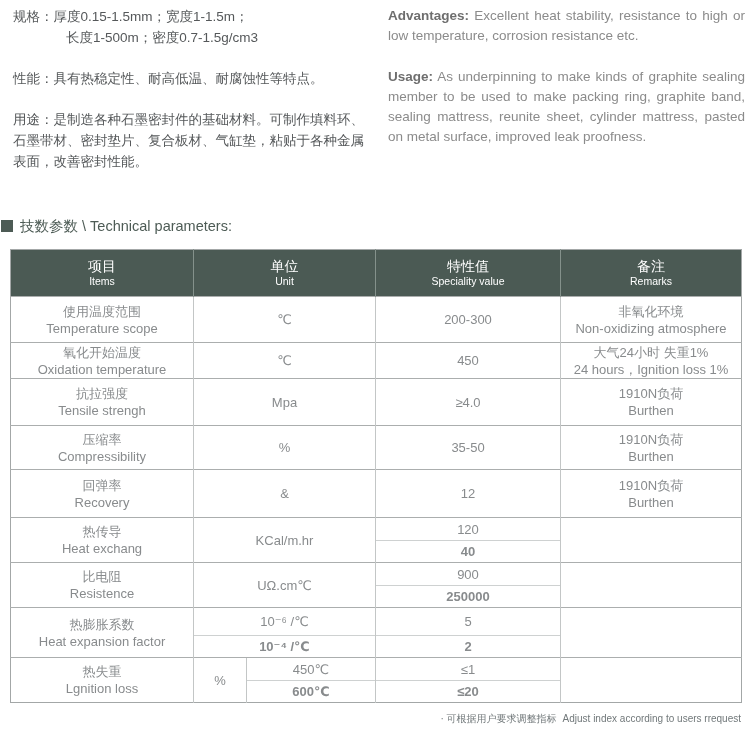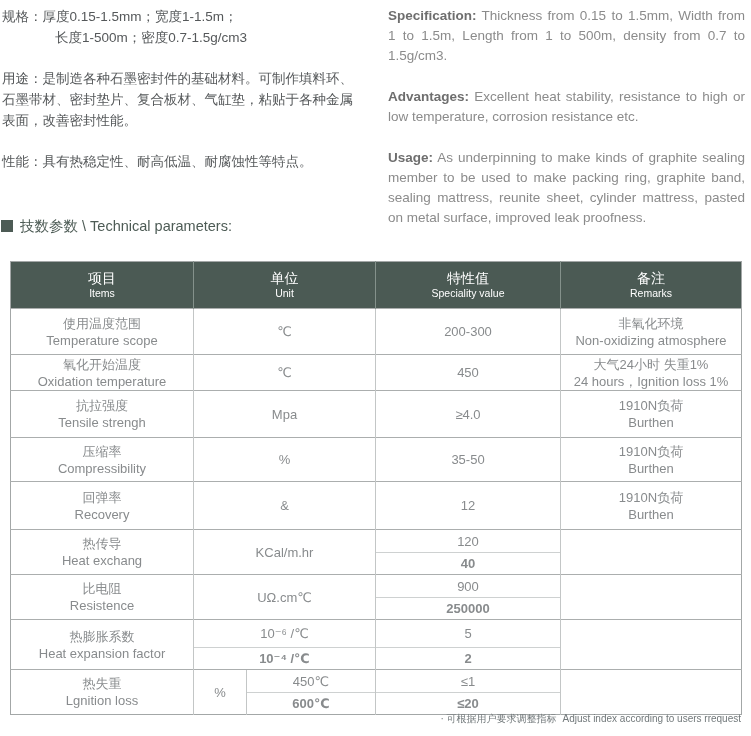--- a/index.html
+++ b/index.html
@@ -1,36 +1,36 @@
 <!DOCTYPE html>
 <html><head>
 <meta charset="utf-8">
 <style>
   * { margin:0; padding:0; box-sizing:border-box; }
   html,body { width:751px; height:736px; background:#fff; }
   body { font-family:"Liberation Sans","DejaVu Sans",sans-serif; position:relative; }
   .page { position:absolute; inset:0; background:#fff; }
 
   
-  .intro-left { position:absolute; left:2px; top:6px; width:354px;
+  .intro-left { position:absolute; left:13px; top:6px; width:354px;
     color:#55585a; font-size:13.5px; line-height:21px; }
   .intro-left .para { margin-bottom:20px; }
   .intro-left .indent { padding-left:53px; }
   .intro-right { position:absolute; left:388px; top:6px; width:357px;
     color:#8b8b8b; font-size:13.5px; line-height:20px; text-align:justify; }
   .intro-right .para { margin-bottom:21px; }
   .intro-right b { color:#6e6e6e; font-weight:bold; }
 
   
   .section-title { position:absolute; left:1px; top:216px; height:20px;
     display:flex; align-items:center; color:#4d5b55; font-size:14.5px; }
   .sq { width:12px; height:12px; background:#4d5b55; display:inline-block; margin-right:7px; }
 
   
-  .tbl-wrap { position:absolute; left:10px; top:261px; }
+  .tbl-wrap { position:absolute; left:10px; top:249px; }
   table { border-collapse:collapse; table-layout:fixed; width:731px;
     border:1px solid #a3a7a7; }
   th, td { padding:0 4px; text-align:center; vertical-align:middle; overflow:hidden; }
   thead th { background:#4b5a54; color:#fff; font-weight:normal;
     border-left:1px solid #84918b; height:47px; }
   thead th:first-child { border-left:none; }
   th .zh { font-size:14px; line-height:17px; }
   th .en { font-size:10.5px; line-height:13px; }
   tbody td { color:#888b8d; font-size:13px; line-height:17px;
     border-left:1px solid #c3c6c6; }
@@ -47,26 +47,25 @@
 </head>
 <body>
 
 <div class="page">
 
   <div class="intro-left">
     <div class="para">
       <div>规格：厚度0.15-1.5mm；宽度1-1.5m；</div>
       <div class="indent">长度1-500m；密度0.7-1.5g/cm3</div>
     </div>
+    <div class="para">性能：具有热稳定性、耐高低温、耐腐蚀性等特点。</div>
     <div class="para">用途：是制造各种石墨密封件的基础材料。可制作填料环、石墨带材、密封垫片、复合板材、气缸垫，粘贴于各种金属表面，改善密封性能。</div>
-    <div class="para">性能：具有热稳定性、耐高低温、耐腐蚀性等特点。</div>
   </div>
 
   <div class="intro-right">
-    <div class="para"><b>Specification:</b><span> Thickness from 0.15 to 1.5mm, Width from 1 to 1.5m, Length from 1 to 500m, density from 0.7 to 1.5g/cm3.</span></div>
     <div class="para"><b>Advantages:</b><span> Excellent heat stability, resistance to high or low temperature, corrosion resistance etc.</span></div>
     <div class="para"><b>Usage:</b><span> As underpinning to make kinds of graphite sealing member to be used to make packing ring, graphite band, sealing mattress, reunite sheet, cylinder mattress, pasted on metal surface, improved leak proofness.</span></div>
   </div>
 
   <div class="section-title">
     <span class="sq"></span>
     <span>技数参数 \ Technical parameters:</span>
   </div>
 
   <div class="tbl-wrap">

